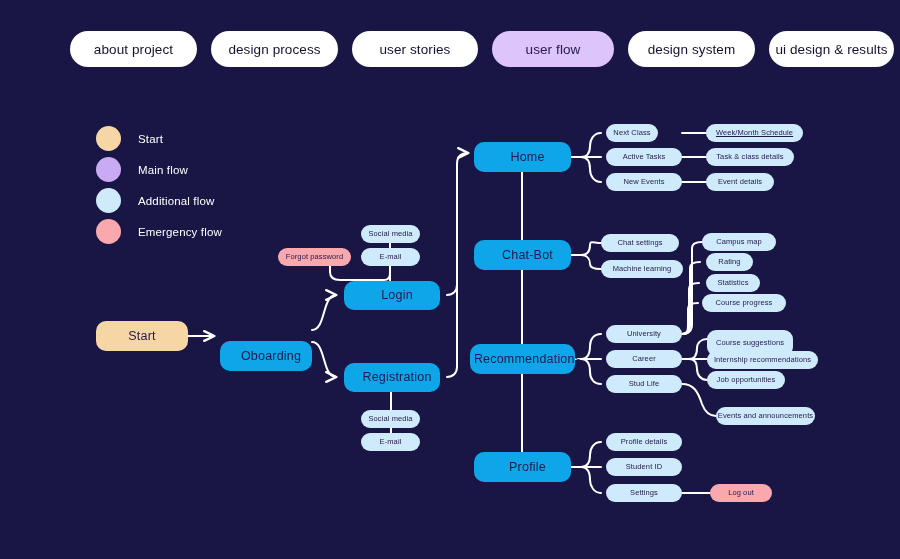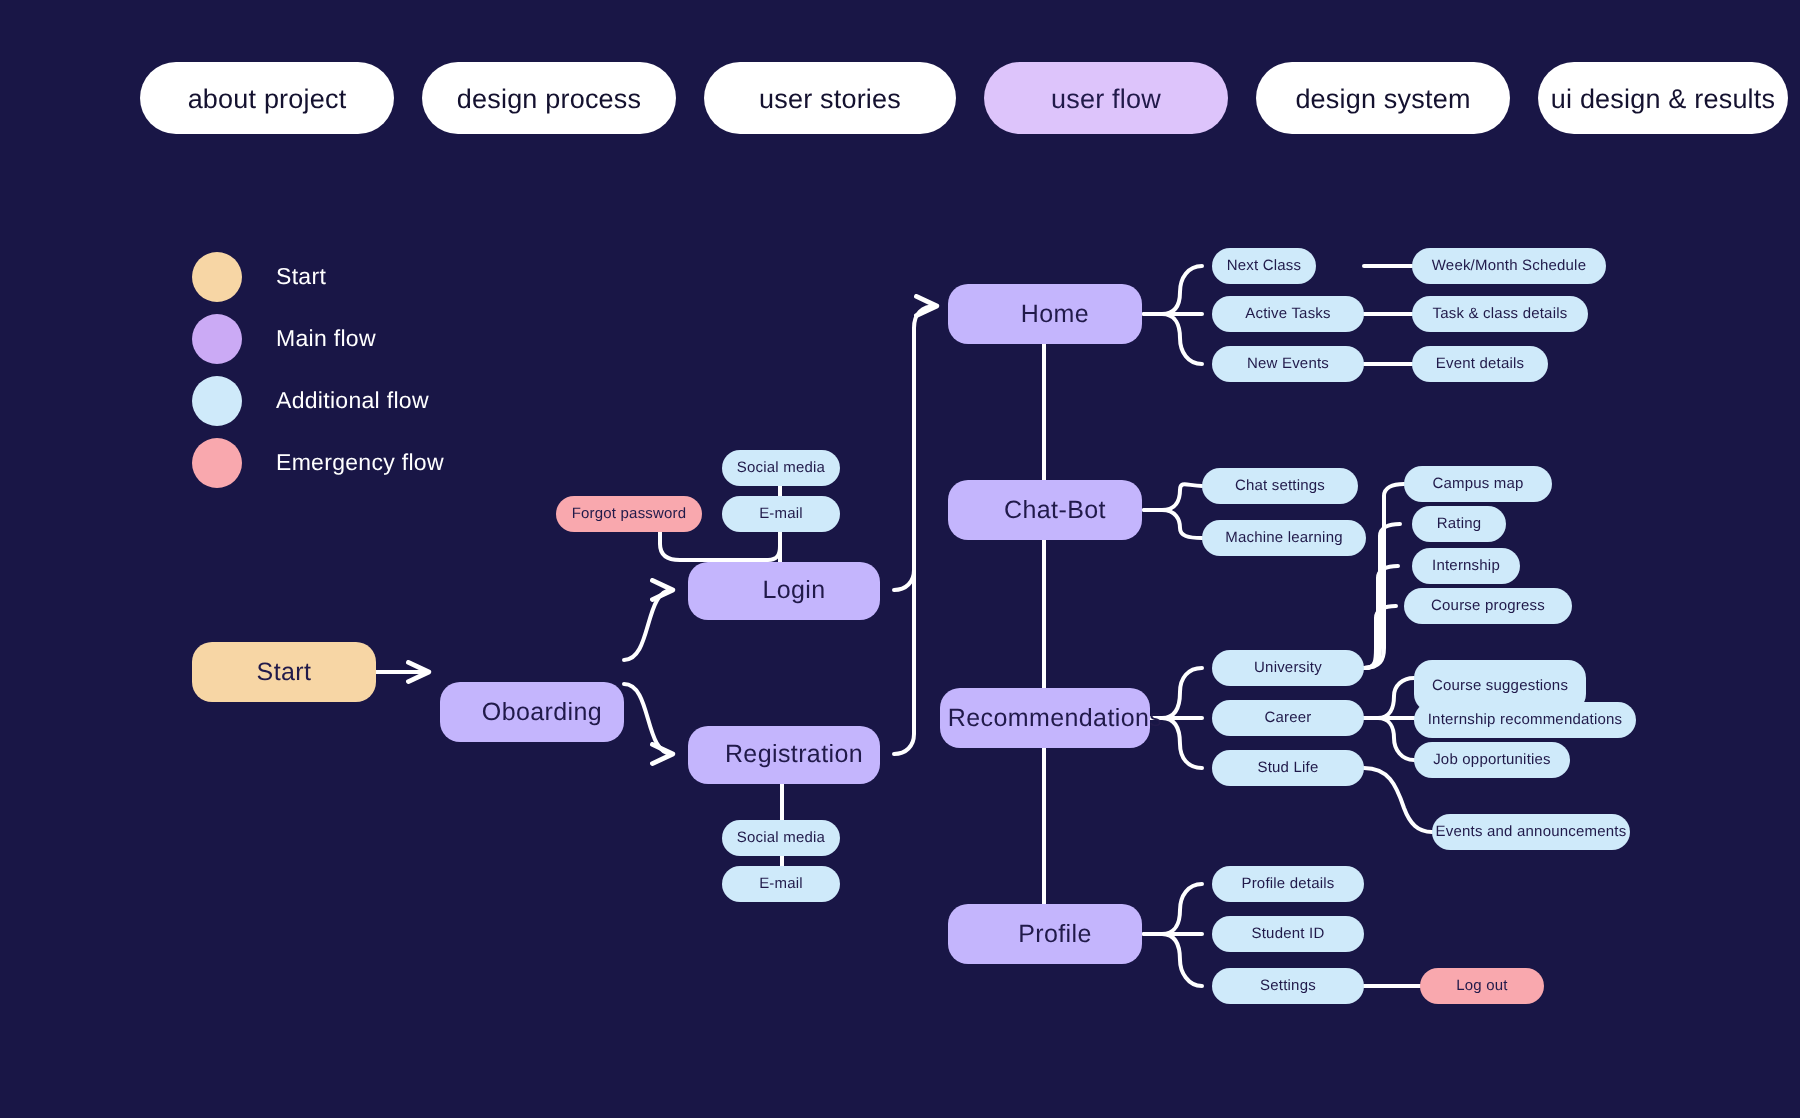--- a/index.html
+++ b/index.html
@@ -96,21 +96,21 @@
     align-items: center;
     justify-content: center;
     text-align: center;
     cursor: pointer;
     color: #211a4a;
     white-space: nowrap;
     line-height: 1;
   }
   .node.main {
     border-radius: 10px;
-    background: #c4b5fd;
+    background: #0ea5e9;
     font-size: 12.5px;
     letter-spacing: .2px;
     padding-left: 10px;
   }
   .node.start {
     border-radius: 10px;
     background: #f7d6a5;
     font-size: 12.5px;
     letter-spacing: .2px;
   }
@@ -235,30 +235,30 @@
   <div class="node sub" style="left:361px; top:433px; width:59px; height:18px;">E-mail</div>
 
   <div class="node main" style="left:474px; top:142px; width:97px; height:30px;">Home</div>
   <div class="node main" style="left:474px; top:240px; width:97px; height:30px;">Chat-Bot</div>
   <div class="node main" style="left:470px; top:344px; width:105px; height:30px;text-align:right;">Recommendations</div>
   <div class="node main" style="left:474px; top:452px; width:97px; height:30px;">Profile</div>
 
   <div class="node sub" style="left:606px; top:124px; width:52px; height:18px;">Next Class</div>
   <div class="node sub" style="left:606px; top:148px; width:76px; height:18px;">Active Tasks</div>
   <div class="node sub" style="left:606px; top:173px; width:76px; height:18px;">New Events</div>
-  <div class="node sub" style="left:706px; top:124px; width:97px; height:18px;">Week/Month Schedule</div>
+  <div class="node sub" style="left:706px; top:124px; width:97px; height:18px;text-decoration:underline;">Week/Month Schedule</div>
   <div class="node sub" style="left:706px; top:148px; width:88px; height:18px;">Task &amp; class details</div>
   <div class="node sub" style="left:706px; top:173px; width:68px; height:18px;">Event details</div>
 
   <div class="node sub" style="left:601px; top:234px; width:78px; height:18px;">Chat settings</div>
   <div class="node sub" style="left:601px; top:260px; width:82px; height:18px;">Machine learning</div>
 
   <div class="node sub" style="left:702px; top:233px; width:74px; height:18px;">Campus map</div>
   <div class="node sub" style="left:706px; top:253px; width:47px; height:18px;">Rating</div>
-  <div class="node sub" style="left:706px; top:274px; width:54px; height:18px;">Internship</div>
+  <div class="node sub" style="left:706px; top:274px; width:54px; height:18px;">Statistics</div>
   <div class="node sub" style="left:702px; top:294px; width:84px; height:18px;">Course progress</div>
 
   <div class="node sub" style="left:606px; top:325px; width:76px; height:18px;">University</div>
   <div class="node sub" style="left:606px; top:350px; width:76px; height:18px;">Career</div>
   <div class="node sub" style="left:606px; top:375px; width:76px; height:18px;">Stud Life</div>
 
   <div class="node sub" style="left:707px; top:330px; width:86px; height:26px;">Course suggestions</div>
   <div class="node sub" style="left:707px; top:351px; width:111px; height:18px;">Internship recommendations</div>
   <div class="node sub" style="left:707px; top:371px; width:78px; height:18px;">Job opportunities</div>
   <div class="node sub" style="left:716px; top:407px; width:99px; height:18px;">Events and announcements</div>

